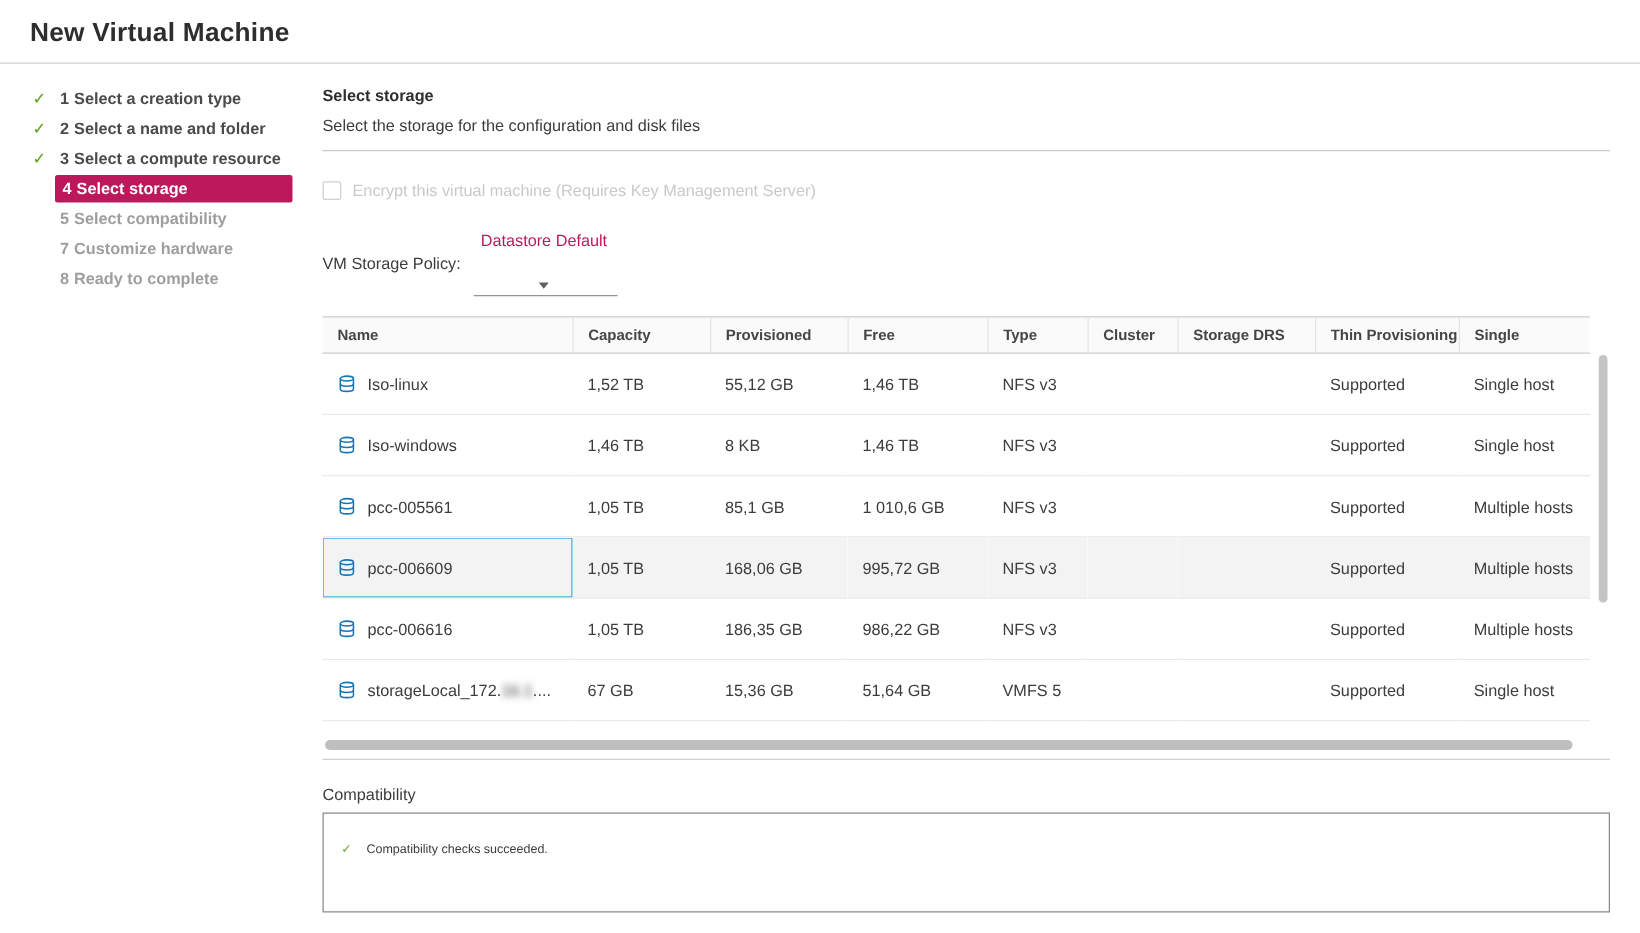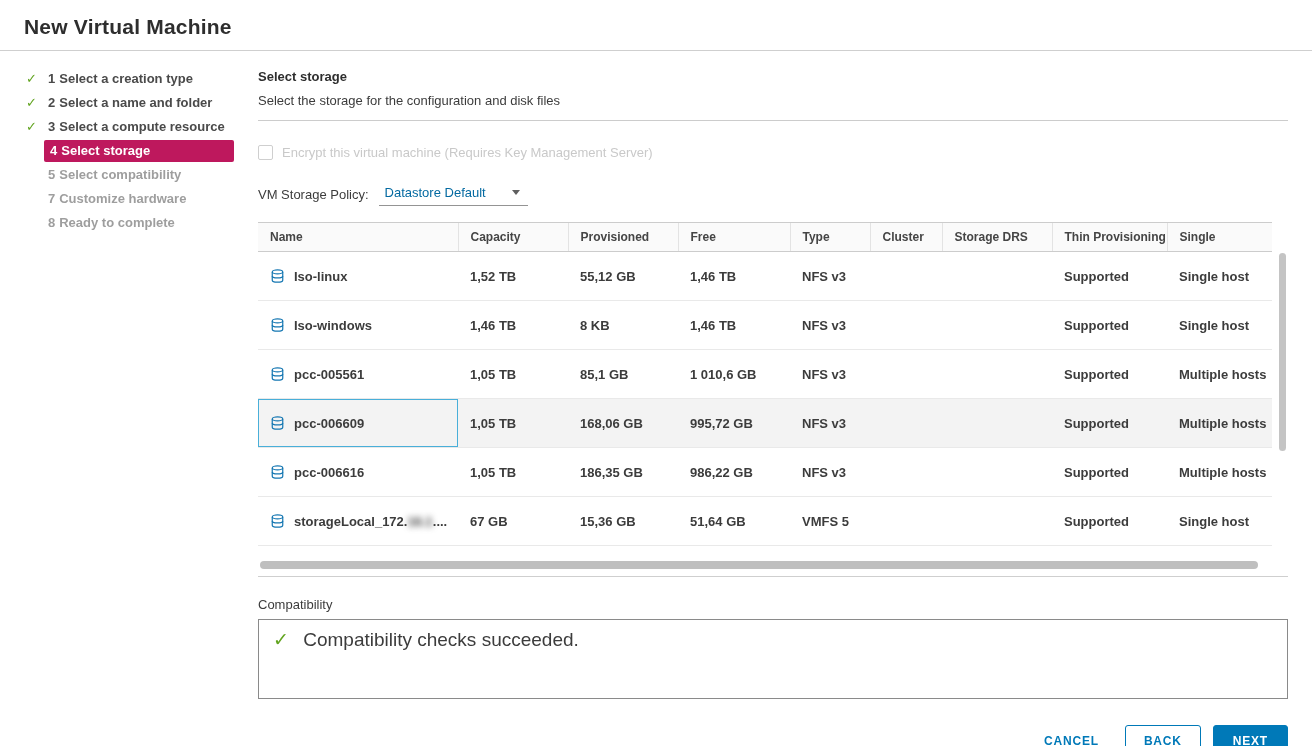--- a/index.html
+++ b/index.html
@@ -34,49 +34,49 @@
   .divider { border-bottom: 1px solid #cccccc; }
 
   
   .encrypt-row { margin-top: 24px; display: flex; align-items: center; color: #c9c9c9; font-size: 13px; }
   .checkbox { width: 15px; height: 15px; border: 1px solid #cfcfcf; border-radius: 2px;
               background: #fff; margin-right: 9px; flex: none; }
 
   
   .policy-row { margin-top: 23px; display: flex; align-items: center; font-size: 13px; color: #3c3c3c; }
   .policy-select { margin-left: 10px; display: inline-flex; align-items: center; gap: 26px;
-                   border-bottom: 1px solid #949494; padding: 2px 8px 5px 6px; cursor: pointer; color: #0369a1; }
+                   border-bottom: 1px solid #949494; padding: 2px 8px 5px 6px; cursor: pointer; color: #be185d; flex-direction: column; }
   .chevron { width: 0; height: 0; border-left: 4px solid transparent; border-right: 4px solid transparent;
              border-top: 5px solid #5f5f5f; display: inline-block; }
 
   
   .grid-wrap { position: relative; margin-top: 16px; padding-right: 16px; border-bottom: 1px solid #cfcfcf; }
   table.grid { width: 100%; border-collapse: collapse; table-layout: fixed; }
   table.grid th { background: #fafafa; border-top: 1px solid #cccccc; border-bottom: 1px solid #cccccc;
                   font-size: 12px; font-weight: 700; color: #454545; text-align: left;
                   padding: 7px 12px; height: 29px; white-space: nowrap; overflow: hidden; cursor: pointer; }
   table.grid th + th { border-left: 1px solid #e3e3e3; }
   table.grid td { border-bottom: 1px solid #e9e9e9; padding: 0 12px; height: 49px;
                   font-size: 13px; color: #3c3c3c; white-space: nowrap; overflow: hidden; }
-  tr.grid-row { cursor: pointer; font-weight: bold; }
+  tr.grid-row { cursor: pointer; }
   tr.grid-row.selected { background: #f3f3f3; }
   tr.grid-row.selected td.name-cell { box-shadow: inset 0 0 0 1px #49afd9; margin-top: 20px; }
   .name-wrap { display: flex; align-items: center; gap: 9px; }
   .ds-icon { display: inline-flex; flex: none; }
   .redacted { filter: blur(3px); }
 
   .vscroll-thumb { position: absolute; right: 2px; top: 31px; width: 7px; height: 198px;
                    background: #c4c4c4; border-radius: 4px; cursor: pointer; }
   .hscroll-track { position: relative; height: 8px; margin: 15px 4px 7px 2px; }
   .hscroll-thumb { position: absolute; left: 0; top: 0; height: 8px; width: 99%;
                    background: #bfbfbf; border-radius: 4px; cursor: pointer; }
 
   
   .compat-label { margin-top: 20px; font-size: 13px; color: #3c3c3c; }
-  .compat-box { margin-top: 7px; border: 1px solid #8a8a8a; height: 80px; padding: 8px 14px; font-size: 19px; }
+  .compat-box { margin-top: 7px; border: 1px solid #8a8a8a; height: 80px; padding: 23px 14px; font-size: 10px; }
   .compat-check { color: #62a420; font-weight: 700; margin-right: 9px; }
 
   
   .actions { display: flex; justify-content: flex-end; align-items: center; margin-top: 26px; }
   .btn { font-family: inherit; font-size: 12px; font-weight: 700; letter-spacing: .8px;
          height: 32px; cursor: pointer; }
   .btn-cancel { border: none; background: transparent; color: #0079b8; padding: 0 12px; margin-right: 14px; }
   .btn-back { border: 1px solid #0079b8; background: #fff; color: #0079b8; border-radius: 3px;
               padding: 0 18px; margin-right: 12px; }
   .btn-next { border: 1px solid #0079b8; background: #0079b8; color: #fff; border-radius: 3px; padding: 0 19px; }

